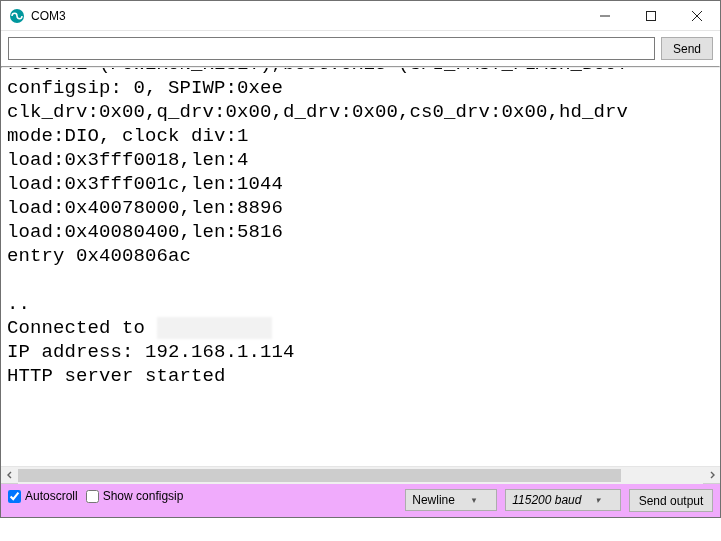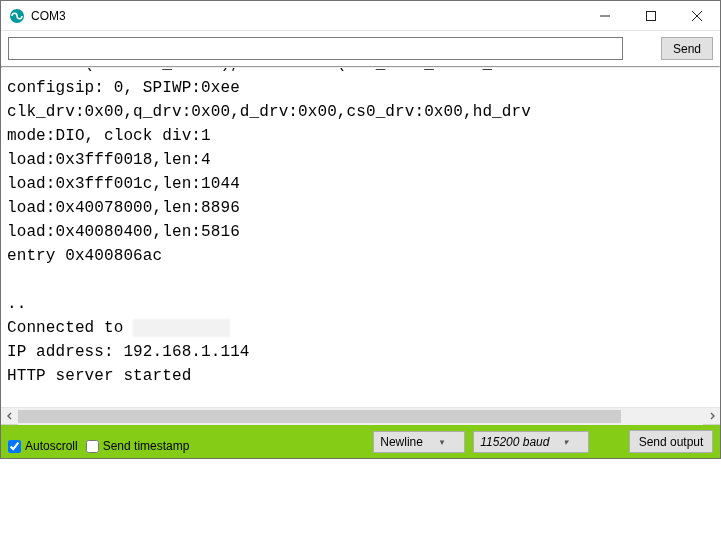--- a/index.html
+++ b/index.html
@@ -1,37 +1,37 @@
 <!DOCTYPE html>
 <html><head>
 <meta charset="utf-8">
 <style>
   * { box-sizing: border-box; }
   html, body { margin: 0; padding: 0; width: 721px; height: 541px; font-family: "Segoe UI", Tahoma, sans-serif; font-size: 12px; background: #fff; overflow: hidden; }
-  .window { width: 721px; height: 459px; border: 1px solid #707070; display: flex; flex-direction: column; background: #fff; }
+  .window { width: 721px; height: 518px; border: 1px solid #707070; display: flex; flex-direction: column; background: #fff; }
   .titlebar { height: 30px; display: flex; align-items: center; background: #fff; border-bottom: 1px solid #e5e5e5; }
   .titlebar .app-icon { width: 16px; height: 16px; margin-left: 8px; margin-right: 6px; display:inline-flex; align-items:center; justify-content:center; }
   .titlebar .title { flex: 1; color: #000; font-size: 12px; }
   .win-controls { display: flex; height: 100%; }
   .win-btn { width: 46px; height: 100%; display: flex; align-items: center; justify-content: center; color: #222; }
   .win-btn svg { width: 10px; height: 10px; }
   .input-row { display: flex; align-items: center; padding: 6px 7px 6px 7px; gap: 6px; }
   .serial-input { flex: 1; height: 23px; border: 1px solid #7a7a7a; padding: 2px 4px; font-size: 12px; outline: none; }
-  .send-btn, .clear-btn { height: 23px; border: 1px solid #adadad; background: #e1e1e1; padding: 0 2px; font-size: 12px; min-width: 52px; cursor: pointer; margin-left: 32px; }
+  .send-btn, .clear-btn { height: 23px; border: 1px solid #adadad; background: #e1e1e1; padding: 0 2px; font-size: 12px; min-width: 52px; cursor: pointer; }
   .send-btn { min-width: 52px; }
   .divider { height: 1px; background: #a0a0a0; margin: 0; }
   .console-wrap { flex: 1; position: relative; overflow: hidden; padding: 0 0 0 6px; }
-  .console { font-family: "Consolas", "Courier New", monospace; font-size: 16px; line-height: 24px; color: #000; white-space: pre; overflow: hidden; height: 100%; letter-spacing: 0.1px; }
+  .console { font-family: "Consolas", "Courier New", monospace; font-size: 19px; line-height: 24px; color: #000; white-space: pre; overflow: hidden; height: 100%; letter-spacing: 0.1px; }
   .console .partial-top { position: relative; height: 8px; overflow: hidden; }
   .console .partial-top .inner { position: absolute; bottom: 0; left: 0; white-space: pre; }
   .scroll-h { height: 17px; display: flex; align-items: center; background: #f0f0f0; border-top: 1px solid #e5e5e5; }
   .scroll-h .arrow { width: 17px; height: 17px; display:flex; align-items:center; justify-content:center; color:#606060; }
   .scroll-h .track { flex:1; height: 17px; position: relative; background:#f0f0f0; }
   .scroll-h .thumb { position:absolute; left:0; top:2px; height:13px; width:88%; background:#cdcdcd; }
-  .bottom-bar { display: flex; align-items: flex-end; padding: 5px 7px; gap: 8px; background: #84cc16; border-top: 1px solid #d0d0d0; }
+  .bottom-bar { display: flex; align-items: flex-start; padding: 5px 7px; gap: 8px; background: #f0abfc; border-top: 1px solid #d0d0d0; }
   .chk { display: inline-flex; align-items: center; gap: 4px; font-size: 12px; }
   .chk input { width:13px; height:13px; margin:0; }
   .spacer { flex: 1; }
   .combo { height: 22px; border: 1px solid #adadad; background: #e1e1e1; font-size: 12px; display:inline-flex; align-items:center; padding: 0 20px 0 6px; gap: 14px; cursor:pointer; }
   .combo .chev { font-size: 9px; color:#555; }
   .combo.newline { min-width: 92px; justify-content: space-between; }
   .combo.baud { min-width: 92px; justify-content: space-between; font-style: italic; }
   .clear-btn { min-width: 84px; }
   .redact { background: #f2f2f2; color: #f2f2f2; filter: blur(1px); }
 </style>
@@ -95,21 +95,21 @@
     </div>
   </div>
 
   <div class="bottom-bar">
     <label class="chk">
       <input type="checkbox" id="chk-auto" checked="" style="">
       <span>Autoscroll</span>
     </label>
     <label class="chk">
       <input type="checkbox" id="chk-ts" style="">
-      <span>Send timestamp</span>
+      <span>Show configsip</span>
     </label>
     <div class="spacer"></div>
     <div class="combo newline">
       <span>Newline</span>
       <span class="chev">▾</span>
     </div>
     <div class="combo baud">
       <span>115200 baud</span>
       <span class="chev">▾</span>
     </div>

